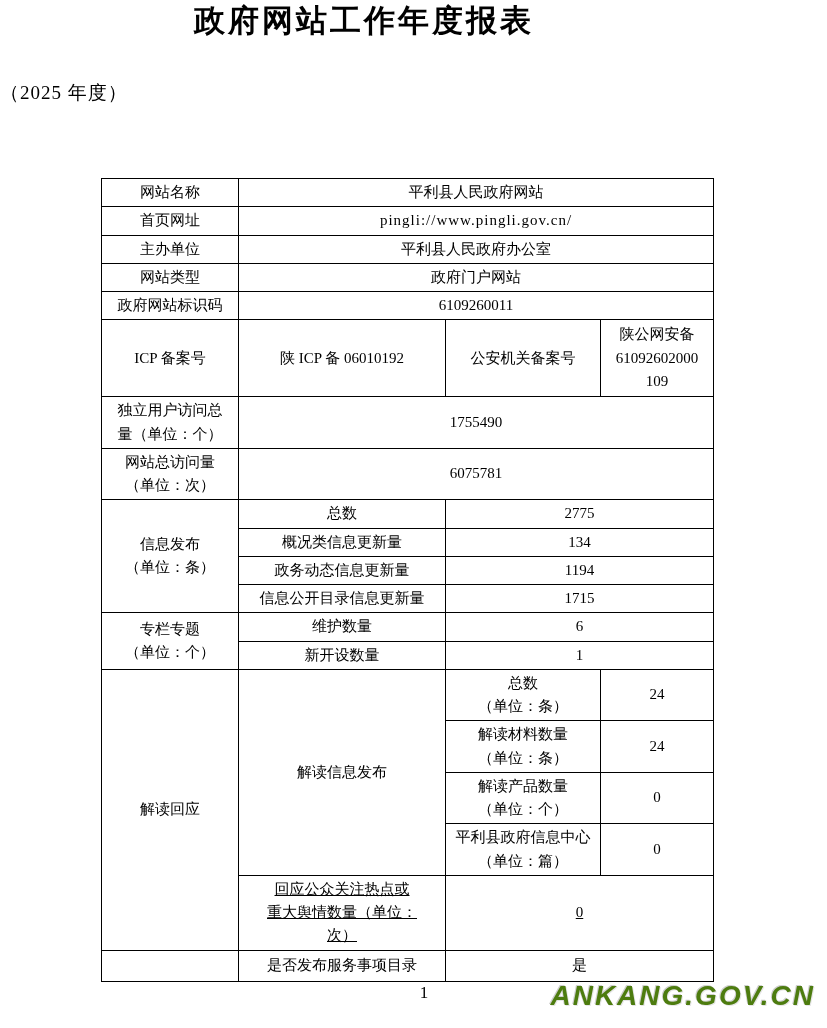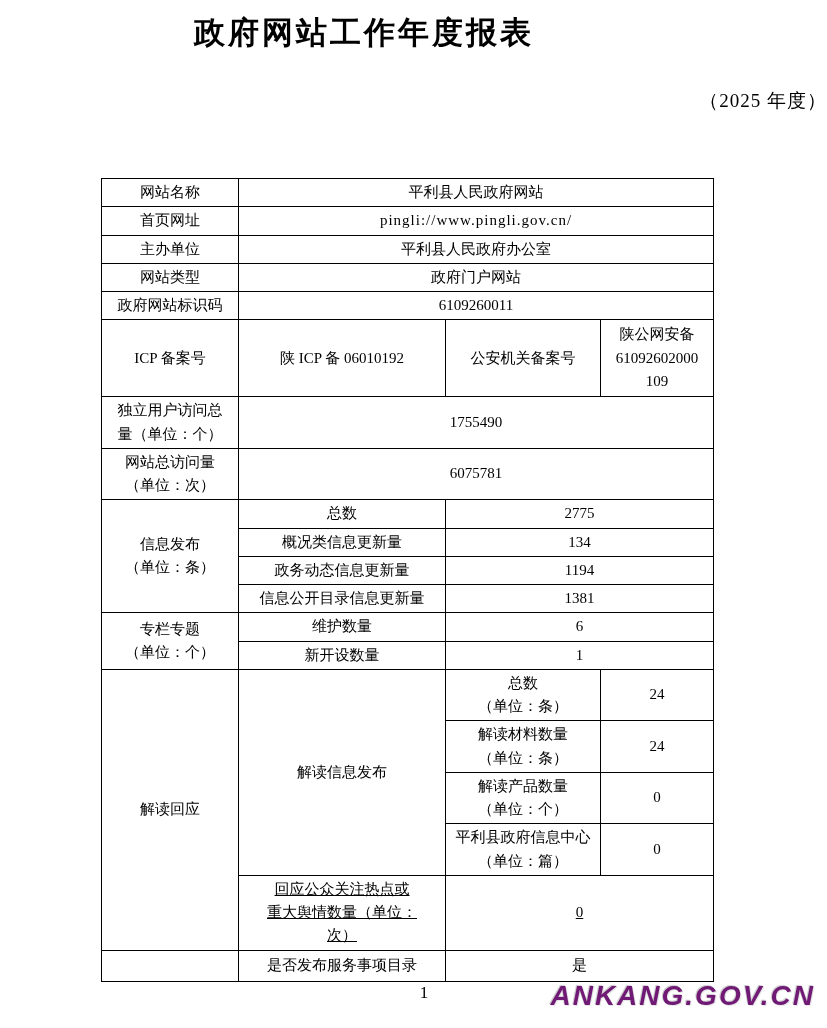--- a/index.html
+++ b/index.html
@@ -10,30 +10,30 @@
     color: #000;
   }
   .page {
     position: relative;
     width: 827px; height: 1028px;
     background: #fff;
     overflow: hidden;
   }
   .doc-title {
     position: absolute;
-    left: 0; top: 12px; width: 728px;
+    left: 0; top: 0; width: 728px;
     text-align: center;
     font-size: 31px;
     font-weight: bold;
     letter-spacing: 3px;
   }
   .doc-subtitle {
     position: absolute;
-    left: 0; top: 88px; width: 827px;
-    text-align: right;
+    left: 0; top: 80px; width: 827px;
+    text-align: left;
     font-size: 19px;
     letter-spacing: 1px;
   }
   .reporting-unit {
     position: absolute;
     left: 118px; top: 148px;
     font-size: 16px;
     font-weight: bold;
     letter-spacing: 1px;
   }
@@ -69,21 +69,21 @@
     font-size: 17px;
   }
   .watermark {
     position: absolute;
     right: 12px; top: 980px;
     font-family: "Liberation Sans", "DejaVu Sans", sans-serif;
     font-size: 28px;
     font-weight: bold;
     font-style: italic;
     letter-spacing: 2px;
-    color: #701a75;
+    color: #4d7c0f;
     text-shadow: -1px -1px 0 #cfcfcf, 1px 1px 0 #e6e6e6;
     user-select: none;
     margin-left: 44px;
   }
 </style>
 </head>
 <body>
 
 <div class="page">
 
@@ -149,21 +149,21 @@
     <tr class="h28">
       <td>概况类信息更新量</td>
       <td colspan="2">134</td>
     </tr>
     <tr class="h28">
       <td>政务动态信息更新量</td>
       <td colspan="2">1194</td>
     </tr>
     <tr class="h28">
       <td>信息公开目录信息更新量</td>
-      <td colspan="2">1381</td>
+      <td colspan="2">1715</td>
     </tr>
 
     <tr class="h28">
       <td rowspan="2">专栏专题
 （单位：个）</td>
       <td>维护数量</td>
       <td colspan="2">6</td>
     </tr>
     <tr class="h28">
       <td>新开设数量</td>

